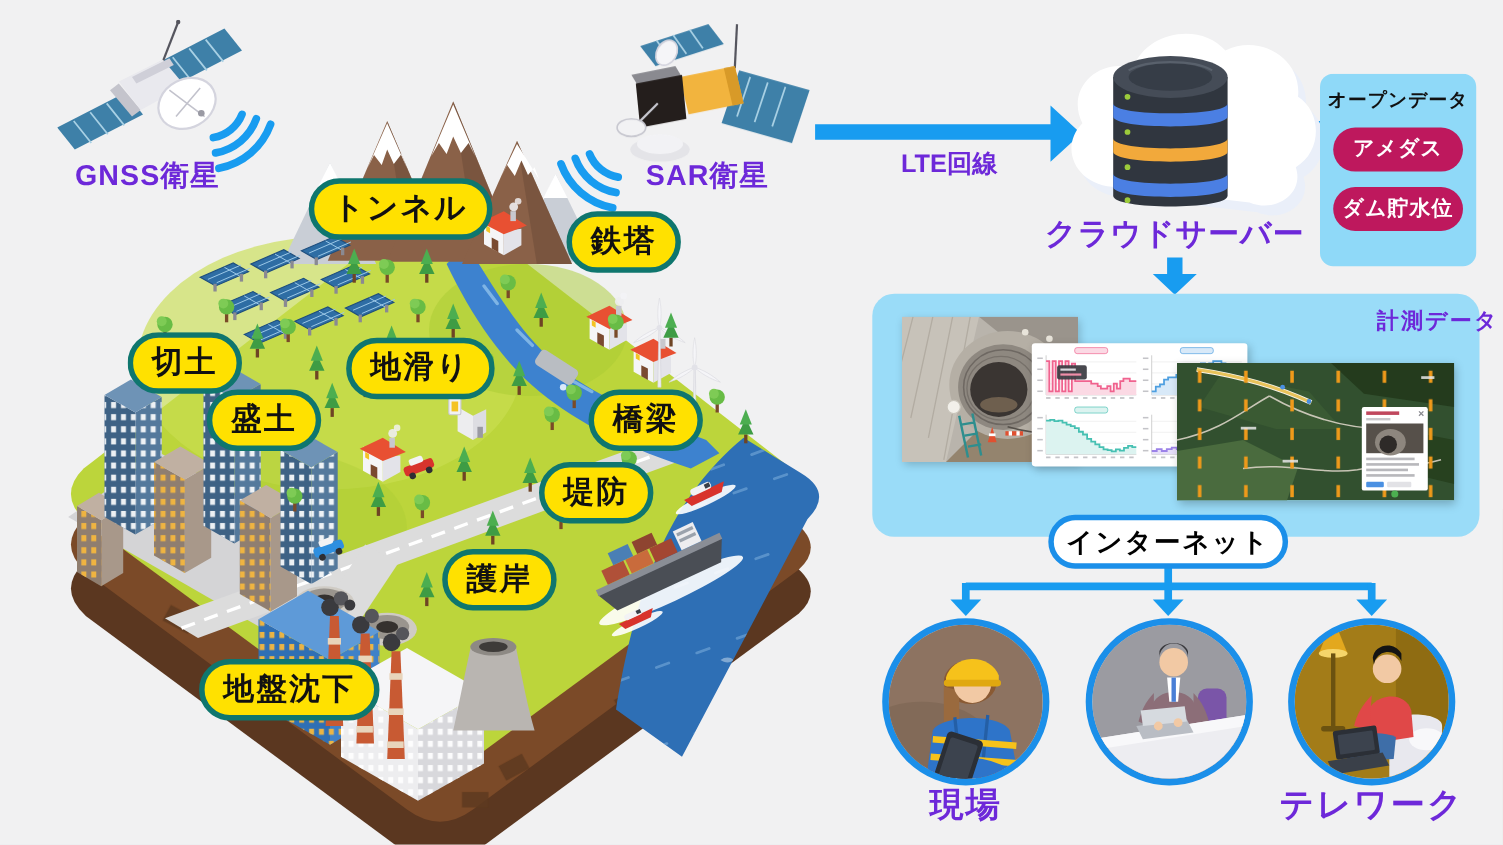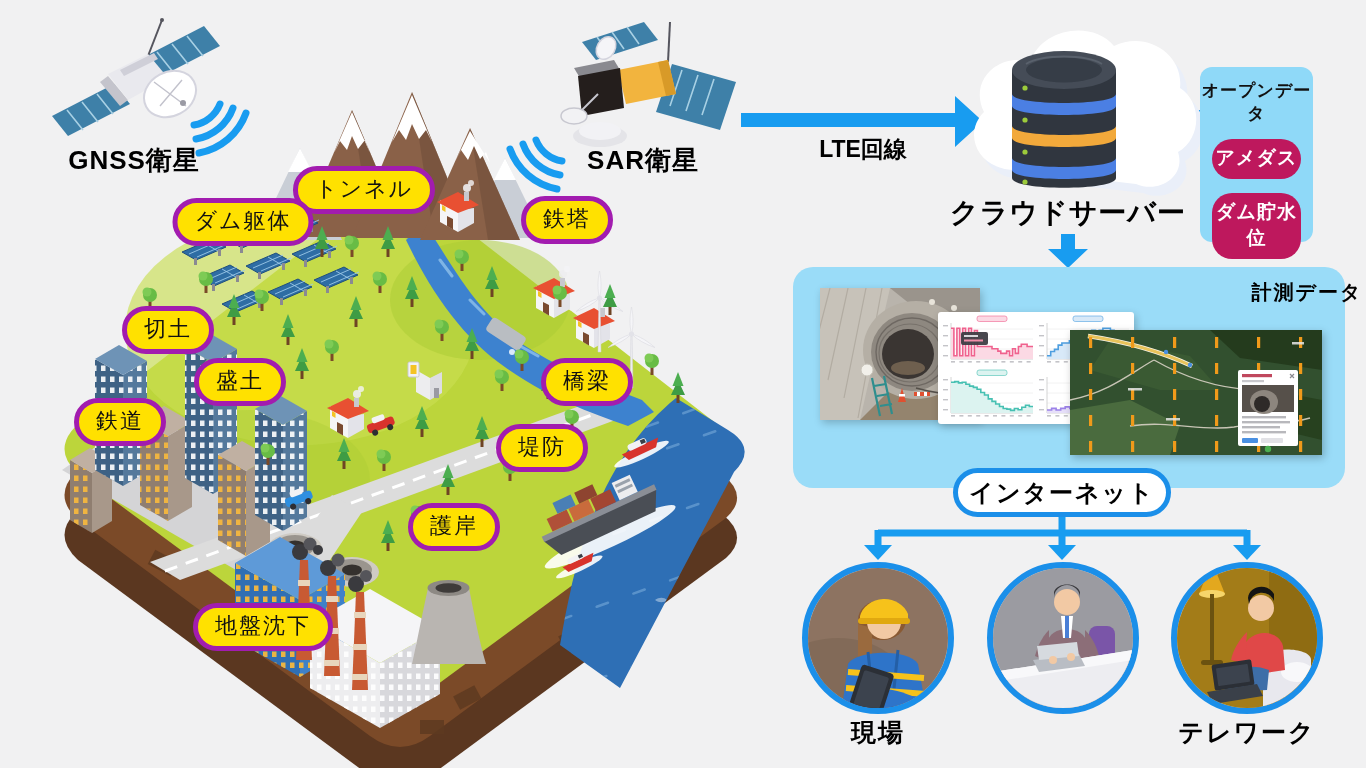--- a/index.html
+++ b/index.html
@@ -1,30 +1,30 @@
 <!DOCTYPE html>
 <html><head>
 <meta charset="utf-8">
 <style>
   html,body{margin:0;padding:0;}
   body{font-family:"Liberation Sans","DejaVu Sans",sans-serif;background:#e9e9ea;}
   .stage{position:relative;width:1366px;height:768px;background:#F1F1F2;overflow:hidden;}
   .stage svg{display:block;}
   .scene{position:absolute;left:0;top:0;}
-  .biglabel{position:absolute;transform:translate(-50%,-50%);font-weight:bold;color:#000000;white-space:nowrap;}
+  .biglabel{position:absolute;transform:translate(-50%,-50%);font-weight:bold;color:#6d28d9;white-space:nowrap;}
   .sat-label{font-size:26px;letter-spacing:1px;}
   .lte-label{font-size:23px;}
   .cloud-label{font-size:28px;letter-spacing:1px;}
   .panel-title{font-size:20px;letter-spacing:2px;}
-  .ep-label{font-size:25px;letter-spacing:2px;}
-  .ipill{position:absolute;transform:translate(-50%,-50%);background:#FFE100;border:5px solid #a21caf;
-         border-radius:40px;padding:3px 17px 5px;font-size:22px;font-weight:normal;color:#111;
+  .ep-label{font-size:31px;letter-spacing:2px;}
+  .ipill{position:absolute;transform:translate(-50%,-50%);background:#FFE100;border:5px solid #0f766e;
+         border-radius:40px;padding:3px 17px 5px;font-size:28px;font-weight:bold;color:#111;
          white-space:nowrap;letter-spacing:2px;z-index:5;}
   .blue-panel{position:absolute;left:793px;top:267px;width:552px;height:221px;background:#9ADCF8;border-radius:20px;}
-  .open-data{position:absolute;left:1200px;top:67px;width:113px;height:175px;background:#8FD9F8;border-radius:12px;}
+  .open-data{position:absolute;left:1200px;top:67px;width:142px;height:175px;background:#8FD9F8;border-radius:12px;}
   .open-data .od-title{font-size:17px;font-weight:bold;color:#111;text-align:center;margin-top:12px;letter-spacing:1px;}
   .od-pill{margin:14px 12px 0;background:#be185d;color:#fff;font-weight:bold;font-size:19px;text-align:center;
            border-radius:20px;padding:6px 0 8px;letter-spacing:1px;}
   .internet-pill{position:absolute;left:953px;top:468px;width:218px;height:49px;background:#fff;border:5px solid #1B8FE9;
            border-radius:30px;box-sizing:border-box;display:flex;align-items:center;justify-content:center;
            font-size:24px;font-weight:bold;color:#000000;letter-spacing:2px;z-index:6;}
   .photo-card{position:absolute;left:820px;top:288px;box-shadow:2px 3px 8px rgba(0,0,0,.22);z-index:1;}
   .charts-card{position:absolute;left:938px;top:312px;width:196px;height:112px;background:#fff;border-radius:3px;
            box-shadow:2px 3px 8px rgba(0,0,0,.22);z-index:2;display:grid;grid-template-columns:1fr 1fr;
            grid-template-rows:1fr 1fr;gap:2px;padding:3px;box-sizing:border-box;}
@@ -657,23 +657,22 @@
       <path d="M 46,108 C 58,98 78,96 92,102 L 90,122 L 48,124 Z" fill="#3E6EA8"></path>
       <rect x="36" y="94" width="40" height="26" rx="2" transform="rotate(-8 56 107)" fill="#2B2F36"></rect>
       <rect x="40" y="98" width="32" height="18" rx="1" transform="rotate(-8 56 107)" fill="#3C434E"></rect>
       <polygon points="30,124 80,116 86,128 36,136" fill="#3A4049"></polygon>
     </svg>
   </div>
   <div class="biglabel ep-label" style="left:878px;top:732px;">現場</div>
   <div class="biglabel ep-label" style="left:1247px;top:732px;">テレワーク</div>
 
   <div class="ipill" style="left:364px;top:190px;">トンネル</div>
-  <div class="ipill" style="left:243px;top:222px;">ダム躯体</div>
   <div class="ipill" style="left:567px;top:220px;">鉄塔</div>
   <div class="ipill" style="left:168px;top:330px;">切土</div>
+  <div class="ipill" style="left:382px;top:335px;">地滑り</div>
   <div class="ipill" style="left:240px;top:382px;">盛土</div>
   <div class="ipill" style="left:587px;top:382px;">橋梁</div>
-  <div class="ipill" style="left:120px;top:422px;">鉄道</div>
   <div class="ipill" style="left:542px;top:448px;">堤防</div>
   <div class="ipill" style="left:454px;top:527px;">護岸</div>
   <div class="ipill" style="left:263px;top:627px;">地盤沈下</div>
 
 </div>
 
 </body></html>

